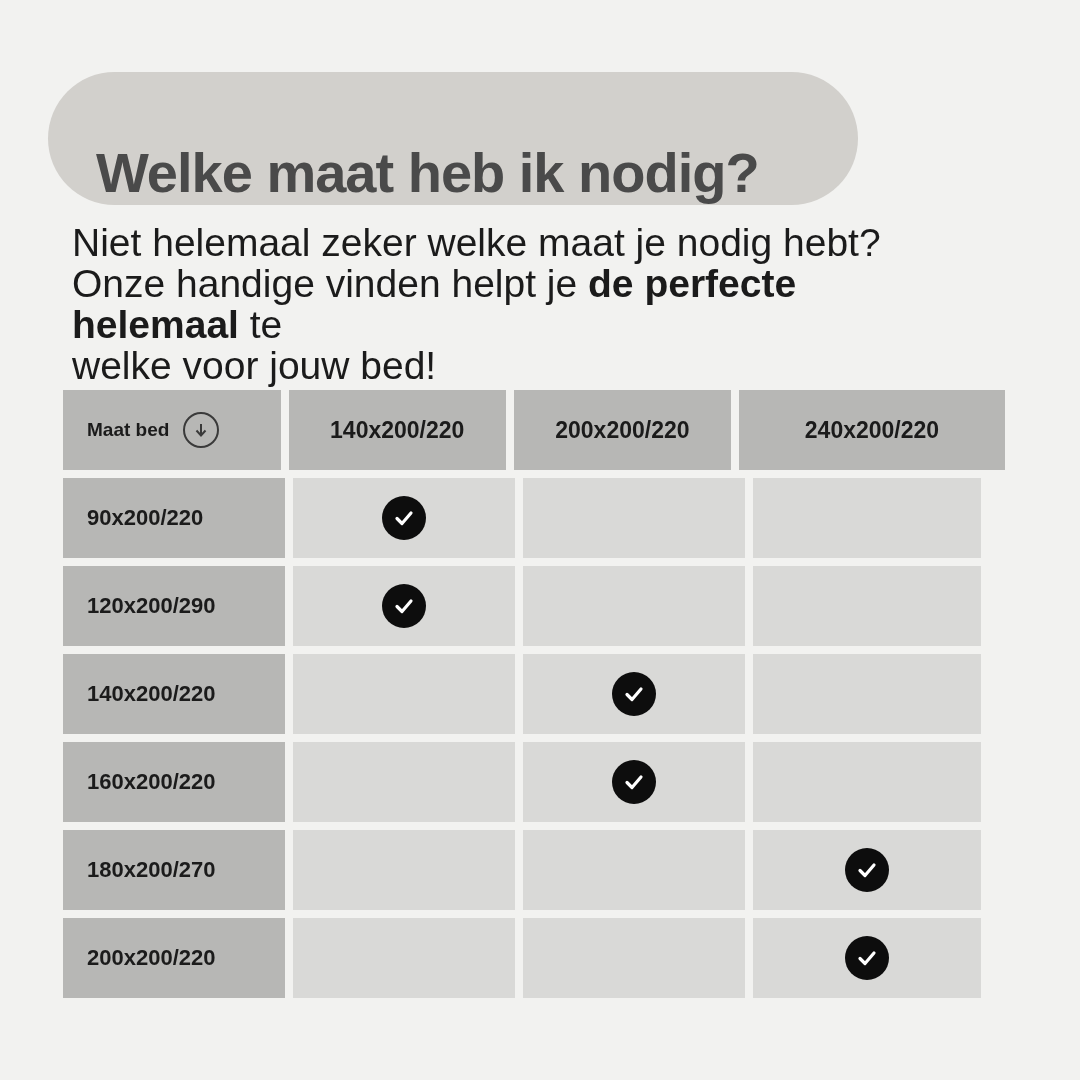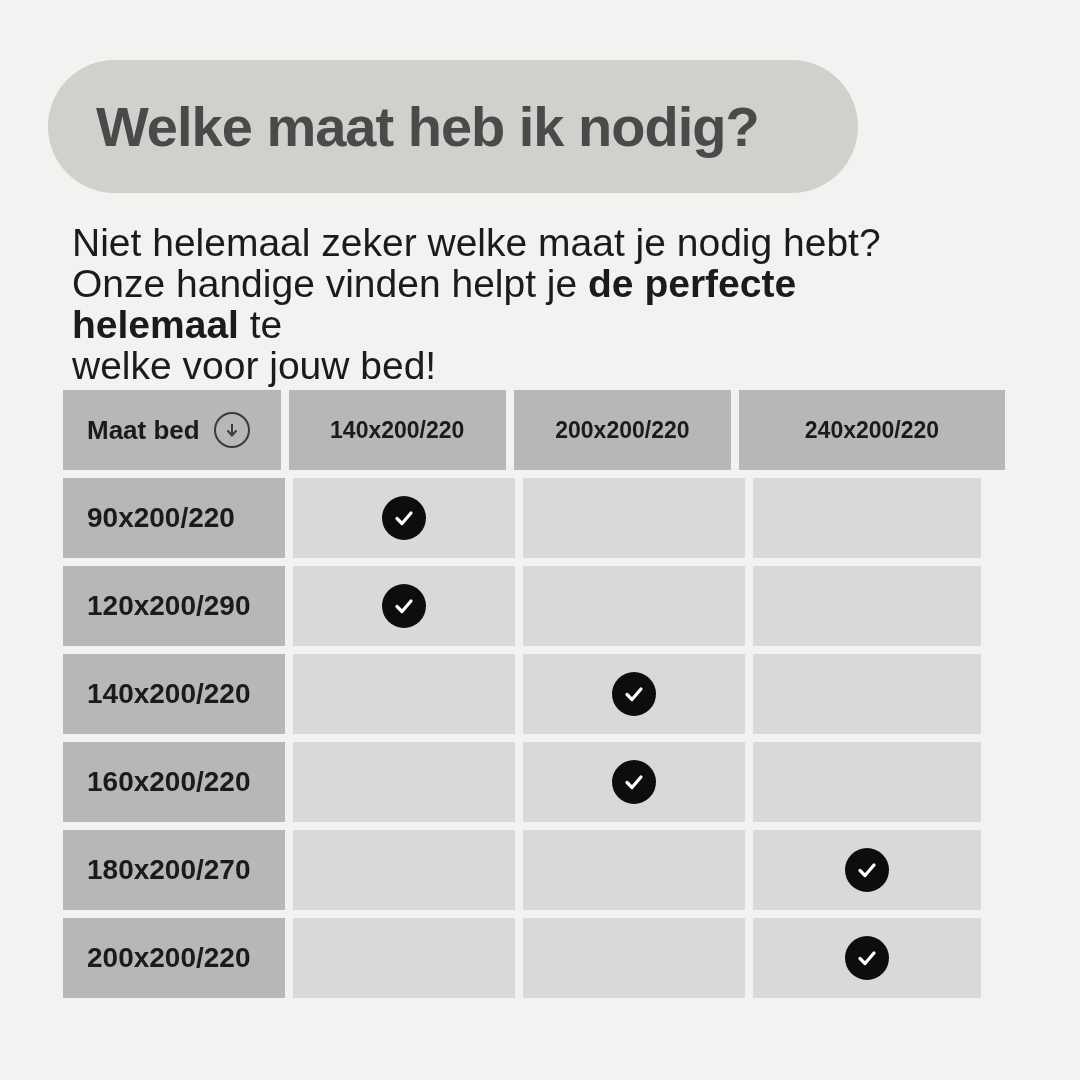--- a/index.html
+++ b/index.html
@@ -17,27 +17,27 @@
 
   .page {
     position: absolute;
     inset: 0;
   }
 
   
   .title-pill {
     position: absolute;
     left: 48px;
-    top: 60px;
+    top: 72px;
     width: 810px;
     height: 133px;
     background: #d2d0cc;
     border-radius: 68px;
     display: flex;
-    align-items: center;
+    align-items: flex-end;
   }
   .title-text {
     margin-left: 48px;
     font-size: 56px;
     font-weight: bold;
     color: #4a4a4a;
     letter-spacing: -1px;
     white-space: nowrap;
   }
 
@@ -72,21 +72,21 @@
     display: flex;
     align-items: center;
     justify-content: center;
     box-sizing: border-box;
   }
   .cell-label {
     width: 222px;
     background: #b7b7b5;
     padding-left: 24px;
     justify-content: flex-start;
-    font-size: 28px;
+    font-size: 22px;
     font-weight: bold;
     color: #1b1b1b;
   }
   .cell-head {
     width: 222px;
     background: #b7b7b5;
   }
   .cell-head.wide {
     width: 272px;
   }
@@ -97,21 +97,21 @@
   }
   .cell-data {
     width: 222px;
     background: #d9d9d7;
   }
   .cell-data.wide {
     width: 228px;
   }
 
   .head-row .cell-label {
-    font-size: 26px;
+    font-size: 19px;
     justify-content: flex-start;
   }
   .head-label-inner {
     display: flex;
     align-items: center;
     gap: 14px;
   }
 
   .arrow-icon {
     width: 32px;

